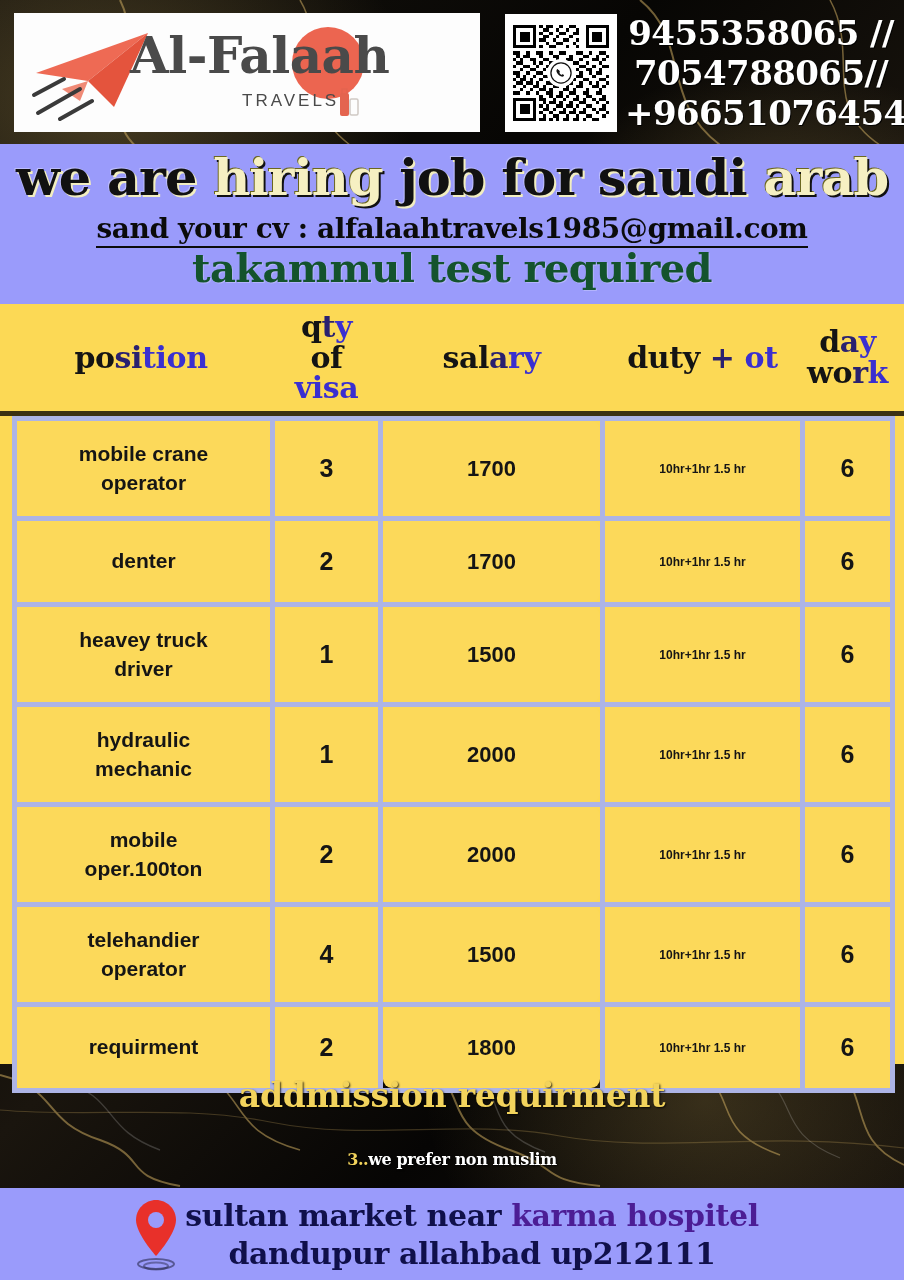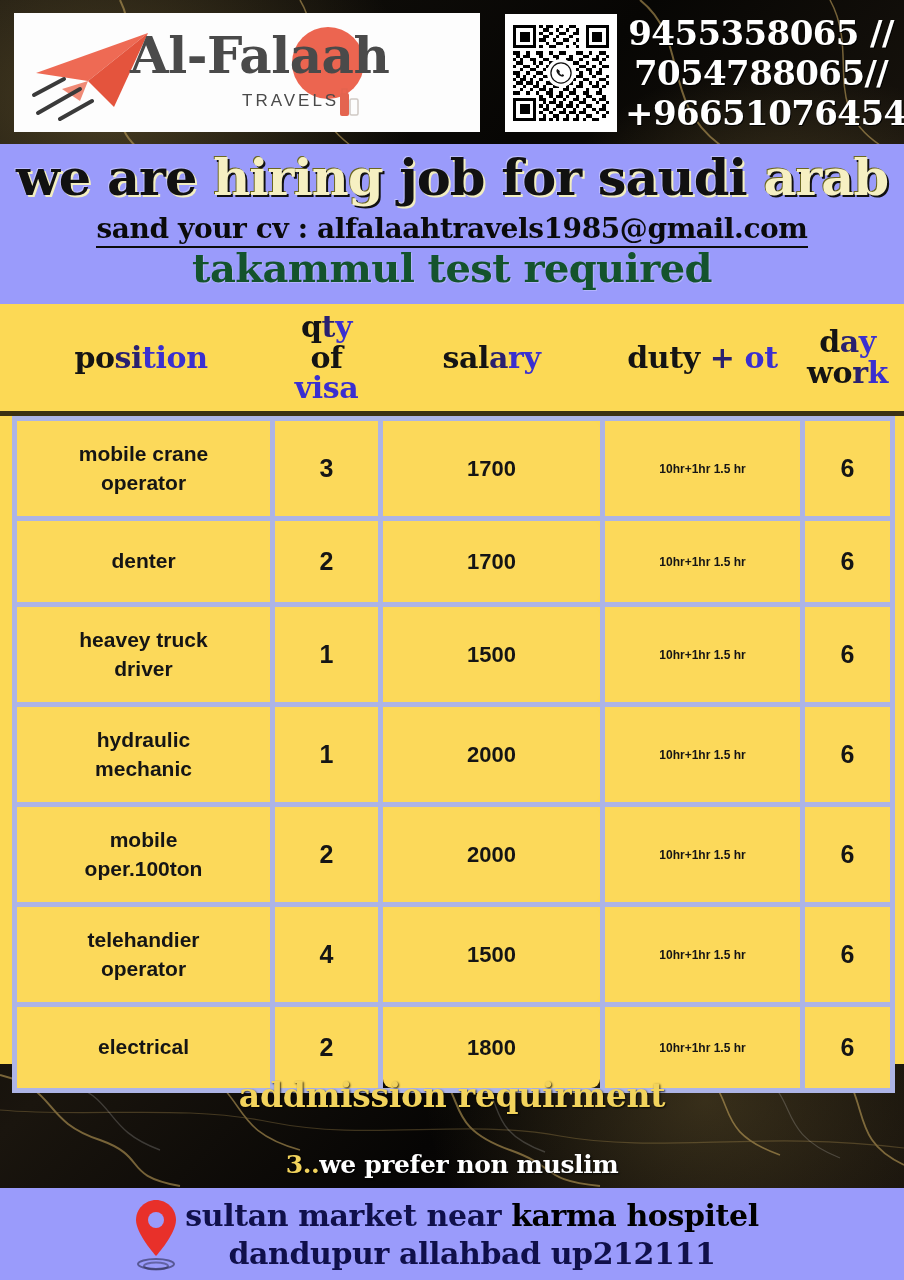--- a/index.html
+++ b/index.html
@@ -139,21 +139,21 @@
     text-shadow:1px 1px 2px rgba(0,0,0,.8);
   }
   .req-l1{
     position:absolute;left:0;top:54px;width:904px;text-align:center;
     font-family:"DejaVu Serif",serif;font-weight:700;font-size:25px;
     color:#fff;letter-spacing:-.4px;white-space:nowrap;
     text-shadow:1px 1px 2px rgba(0,0,0,.85);
   }
   .req-l2{
     position:absolute;left:0;top:86px;width:904px;text-align:center;
-    font-family:"DejaVu Serif",serif;font-weight:700;font-size:25px;
+    font-family:"DejaVu Serif",serif;font-weight:700;font-size:16px;
     color:#fff;letter-spacing:-.4px;white-space:nowrap;
     text-shadow:1px 1px 2px rgba(0,0,0,.85);
   }
   .gold{color:#f2d35c;}
 
   
   .footer{
     position:absolute;left:0;top:1188px;width:904px;height:92px;
     background:#9a9bfb;
   }
@@ -162,21 +162,21 @@
     position:absolute;left:0;top:10px;width:904px;text-align:center;
     font-family:"DejaVu Serif",serif;font-weight:700;font-size:30px;
     letter-spacing:-.4px;white-space:nowrap;padding-left:40px;box-sizing:border-box;
   }
   .addr2{
     position:absolute;left:0;top:48px;width:904px;text-align:center;
     font-family:"DejaVu Serif",serif;font-weight:700;font-size:30px;
     letter-spacing:-.4px;white-space:nowrap;padding-left:40px;box-sizing:border-box;
   }
   .nv{color:#10104a;}
-  .bl{color:#000000;}
+  .bl{color:#4c1d95;}
 </style>
 </head>
 <body>
 
 <div class="poster">
 
   <div class="veins">
     <svg viewBox="0 0 904 1280" preserveAspectRatio="none">
       <g stroke="#c9a85e" fill="none" opacity=".55">
         <path d="M120,0 C150,60 90,110 140,150" stroke-width="2"></path>
@@ -506,21 +506,21 @@
         <div class="cell sal" style="left: 383px; top: 391px; width: 217px; height: 95px;">2000</div>
         <div class="cell duty" style="left: 605px; top: 391px; width: 195px; height: 95px;">10hr+1hr 1.5 hr</div>
         <div class="cell day" style="left: 805px; top: 391px; width: 85px; height: 95px;">6</div>
         <div class="hline" style="left: 12px; top: 386px; width: 878px; background: rgb(173, 180, 230);"></div>
         <div class="cell pos" style="left: 17px; top: 491px; width: 253px; height: 95px;">telehandier<br>operator</div>
         <div class="cell num" style="left: 275px; top: 491px; width: 103px; height: 95px;">4</div>
         <div class="cell sal" style="left: 383px; top: 491px; width: 217px; height: 95px;">1500</div>
         <div class="cell duty" style="left: 605px; top: 491px; width: 195px; height: 95px;">10hr+1hr 1.5 hr</div>
         <div class="cell day" style="left: 805px; top: 491px; width: 85px; height: 95px;">6</div>
         <div class="hline" style="left: 12px; top: 486px; width: 878px; background: rgb(173, 180, 230);"></div>
-        <div class="cell pos" style="left: 17px; top: 591px; width: 253px; height: 81px;">electrical</div>
+        <div class="cell pos" style="left: 17px; top: 591px; width: 253px; height: 81px;">requirment</div>
         <div class="cell num" style="left: 275px; top: 591px; width: 103px; height: 81px;">2</div>
         <div class="cell sal" style="left: 383px; top: 591px; width: 217px; height: 81px;">1800</div>
         <div class="cell duty" style="left: 605px; top: 591px; width: 195px; height: 81px;">10hr+1hr 1.5 hr</div>
         <div class="cell day" style="left: 805px; top: 591px; width: 85px; height: 81px;">6</div>
         <div class="hline" style="left: 12px; top: 586px; width: 878px; background: rgb(173, 180, 230);"></div>
         <div class="hline" style="left: 12px; top: 672px; width: 878px; background: rgb(173, 180, 230);"></div>
         <div class="vline" style="left: 12px; top: 0px; height: 677px; background: rgb(173, 180, 230);"></div>
         <div class="vline" style="left: 270px; top: 0px; height: 677px; background: rgb(173, 180, 230);"></div>
         <div class="vline" style="left: 378px; top: 0px; height: 677px; background: rgb(173, 180, 230);"></div>
         <div class="vline" style="left: 600px; top: 0px; height: 677px; background: rgb(173, 180, 230);"></div>

